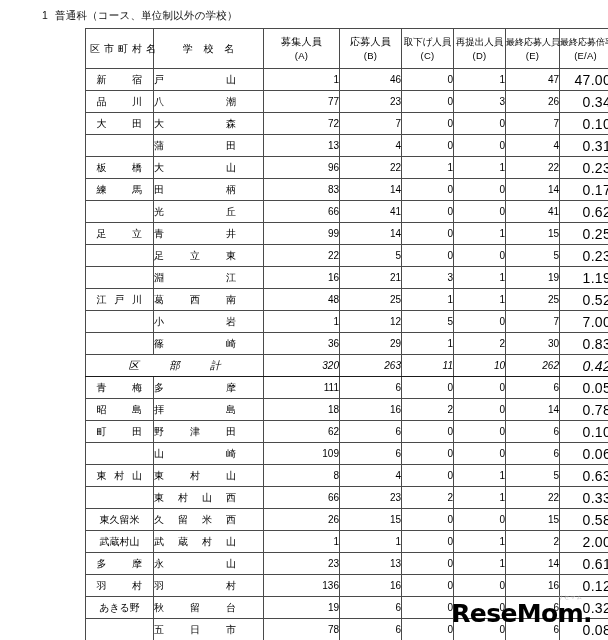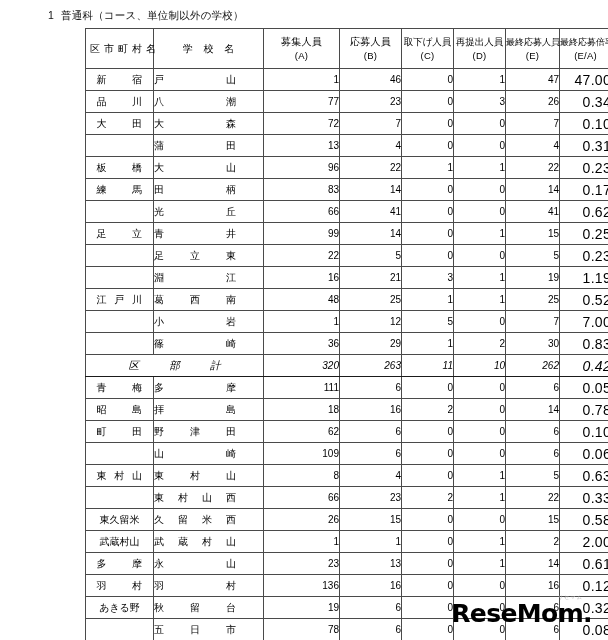--- a/index.html
+++ b/index.html
@@ -17,21 +17,21 @@
   }
 
   .page {
     position: absolute;
     inset: 0;
   }
 
   
   .doc-title {
     position: absolute;
-    left: 48px;
+    left: 42px;
     top: 9px;
     font-size: 10.5px;
     line-height: 13px;
     letter-spacing: 0.2px;
     white-space: nowrap;
     color: #111;
   }
   .doc-title .num {
     margin-right: 7px;
   }

